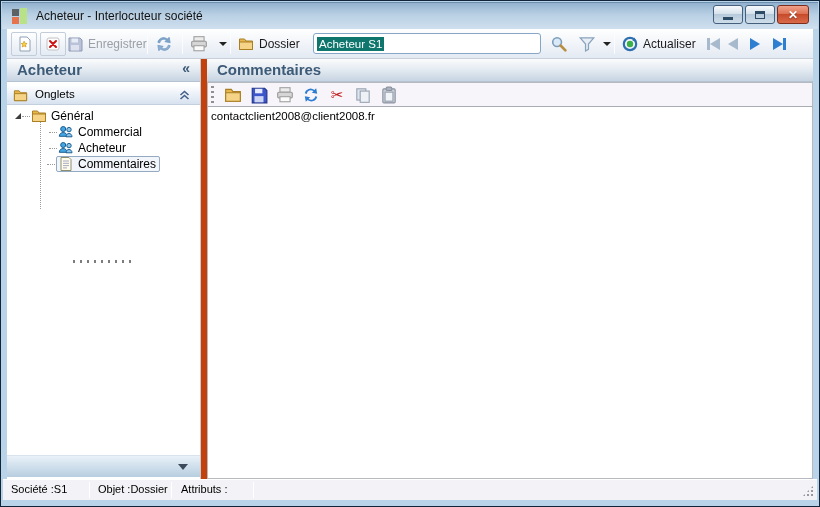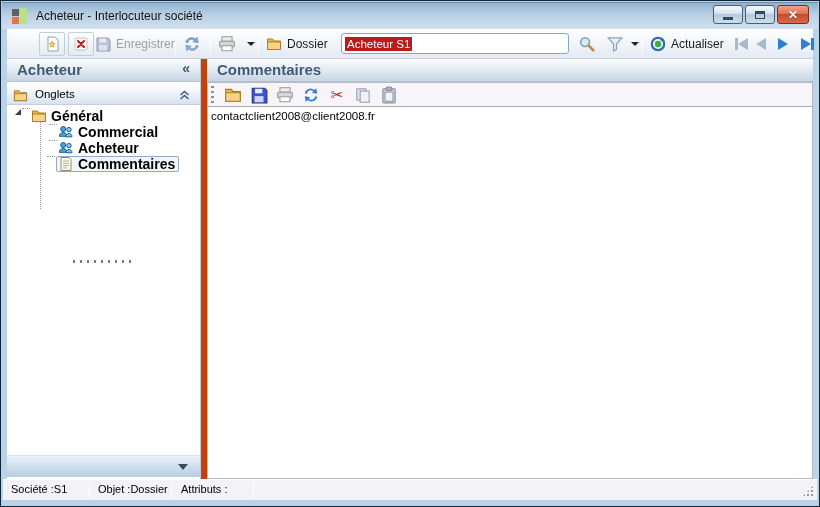--- a/index.html
+++ b/index.html
@@ -21,38 +21,38 @@
     display:flex; align-items:center; justify-content:center; }
   .winbtn.close { width:32px; background:linear-gradient(180deg,#f0a18b 0%,#dd7254 45%,#c74b2b 50%,#d96a49 100%); border-color:#7e2d1a; }
   .glyph-min { width:10px; height:3px; background:#2e4b66; margin-top:7px; }
   .glyph-max { width:10px; height:8px; border:1px solid #2e4b66; border-top:3px solid #2e4b66; background:transparent; }
   .glyph-close { color:#fff; font-size:12px; font-weight:bold; line-height:1; text-shadow:0 1px 1px #7e2d1a; }
 
   
   .toolbar { position:absolute; left:6px; right:6px; top:28px; height:30px;
     background:linear-gradient(180deg,#ffffff 0%,#f0f3f8 55%,#e3eaf3 100%);
     border-bottom:1px solid #c9cfd8; }
-  .toolbar > * { position:absolute;margin-left:28px; }
+  .toolbar > * { position:absolute; }
   .tb-frame { width:26px; height:24px; top:3px; border:1px solid #c2cdd9; border-radius:2px;
     background:linear-gradient(180deg,#fefefe,#e4ebf3); display:flex; align-items:center; justify-content:center; }
   .tb-flat { top:3px; height:24px; display:flex; align-items:center; gap:5px; }
   .tb-sep { top:4px; width:1px; height:21px; background:#c7cdd6; border-right:1px solid #fbfcfd; }
   .tb-label { font-size:12px; color:#1a1a1a; white-space:nowrap; }
   .tb-label.disabled { color:#9aa0a6; }
   .caret { width:0; height:0; border-left:4px solid transparent; border-right:4px solid transparent; border-top:4px solid #222; }
   .pos-new{left:4px} .pos-del{left:33px} .pos-save{left:60px} .pos-sep1{left:140px}
   .pos-refresh{left:148px} .pos-sep2{left:175px} .pos-print{left:183px} .pos-caret1{left:212px; top:13px}
   .pos-sep3{left:223px} .pos-dossier{left:231px} .pos-input{left:306px}
   .pos-mag{left:543px} .pos-funnel{left:571px} .pos-caret2{left:596px; top:13px}
   .pos-sep4{left:607px} .pos-act{left:615px}
   .pos-nav1{left:700px} .pos-nav2{left:721px} .pos-nav3{left:743px} .pos-nav4{left:766px}
 
   .search-box { top:4px; width:228px; height:21px; background:#fff; border:1px solid #87a6c5; border-radius:3px;
     display:flex; align-items:center; padding-left:3px; overflow:hidden; }
-  .search-sel { background:#b91c1c; color:#fff; font-size:11.5px; padding:1px 2px; white-space:nowrap; }
+  .search-sel { background:#0f766e; color:#fff; font-size:11.5px; padding:1px 2px; white-space:nowrap; }
 
   .nav { top:7px; width:16px; height:16px; display:flex; align-items:center; }
   .tri-r { width:0; height:0; border-top:6px solid transparent; border-bottom:6px solid transparent; border-left:10px solid #2e7fd2; }
   .tri-l { width:0; height:0; border-top:6px solid transparent; border-bottom:6px solid transparent; border-right:10px solid #2e7fd2; }
   .bar-v { width:3px; height:12px; background:#2e7fd2; }
   .nav.disabled .tri-r,.nav.disabled .tri-l { border-left-color:#a7bacd; border-right-color:#a7bacd; }
   .nav.disabled .tri-l { border-right-color:#a7bacd; border-left-color:transparent; }
   .nav.disabled .bar-v { background:#a7bacd; }
 
   
@@ -71,21 +71,21 @@
     border-top:1px solid #fff; border-bottom:1px solid #c3cfdf; }
   .gh-icon { position:absolute; left:6px; top:3px; }
   .gh-label { position:absolute; left:28px; top:3px; font-size:11.5px; color:#000; }
   .gh-chevrons { position:absolute; right:10px; top:5px; }
   .gh-sort { position:absolute; right:32px; top:8px; width:0; height:0;
     border-left:4px solid transparent; border-right:4px solid transparent; border-bottom:5px solid #3b3b3b; }
 
   
   .tree { position:relative; height:130px; }
   .tree-vline { position:absolute; left:33px; top:14px; height:90px; border-left:1px dotted #9a9a9a; }
-  .tree-row { position:absolute; height:16px; display:flex; font-size:14px; color:#000;font-weight:bold; }
+  .tree-row { position:absolute; height:16px; display:flex; align-items:center; font-size:12px; color:#000; }
   .row-general { left:7px; top:3px; }
   .row-child1 { left:42px; top:19px; }
   .row-child2 { left:42px; top:35px; }
   .row-child3 { left:40px; top:51px; }
   .tree-stub { width:8px; border-top:1px dotted #9a9a9a; margin-right:1px; }
   .tree-label { margin-left:4px; white-space:nowrap; }
   .tree-sel { display:flex; align-items:center; border:1px solid #94a9c2; background:#f2f6fa; border-radius:2px; padding:0 3px 0 1px; height:16px; }
   .icon16 { width:16px; height:16px; display:block; flex:none; }
   .icon15 { width:15px; height:15px; display:block; flex:none; }
   .icon18 { width:18px; height:18px; display:block; flex:none; }

